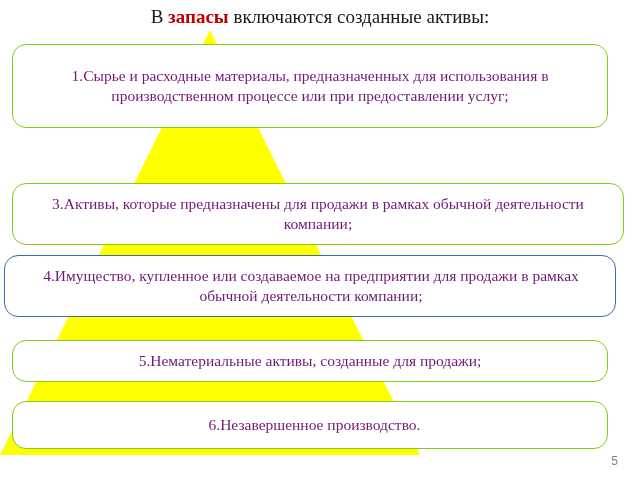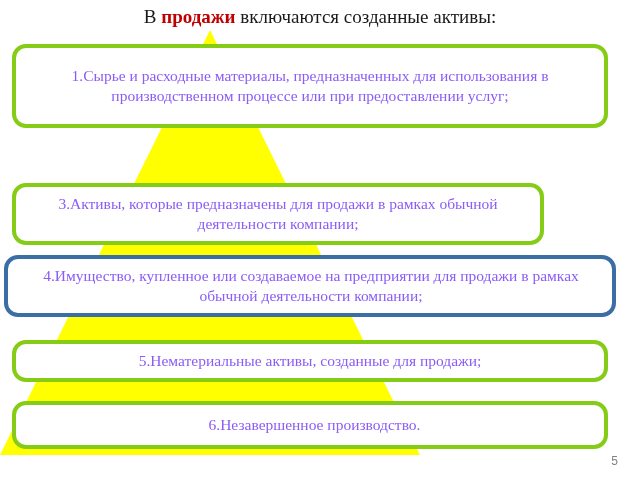--- a/index.html
+++ b/index.html
@@ -40,39 +40,39 @@
     white-space: nowrap;
   }
   #title .accent {
     color: #c00000;
     font-weight: bold;
   }
   .bubble {
     position: absolute;
     z-index: 2;
     box-sizing: border-box;
-    border: 4px solid #84cc16;
+    border: 1px solid #84cc16;
     border-radius: 14px;
     background: #ffffff;
-    color: #8b5cf6;
+    color: #701a75;
     text-align: center;
     font-size: 15.5px;
     line-height: 1.28;
     display: flex;
     align-items: center;
     justify-content: center;
     padding: 3px 10px;
   }
   .bubble span {
     display: block;
     width: 100%;
   }
   #b1 { left: 12px;  top: 44px;  width: 596px; height: 84px; }
   #b2 { left: 12px;  top: 139px; width: 596px; height: 35px; }
-  #b3 { left: 12px;  top: 183px; width: 532px; height: 62px; }
+  #b3 { left: 12px;  top: 183px; width: 612px; height: 62px; }
   #b4 { left: 4px;   top: 255px; width: 612px; height: 62px; background: transparent; border-color: #3b6ea5; }
   #b5 { left: 12px;  top: 340px; width: 596px; height: 42px; }
   #b6 { left: 12px;  top: 401px; width: 596px; height: 48px; padding-left: 19px; }
 
   
   #b4 { background: #ffffff; padding-left: 12px; }
 
   #page-number {
     position: absolute;
     right: 22px;
@@ -86,21 +86,21 @@
 </head>
 <body>
 
 <div id="slide">
 
   <svg id="triangle" viewBox="0 0 420 425" preserveAspectRatio="none">
     <polygon points="210,0 420,425 0,425" fill="#ffff00"></polygon>
   </svg>
 
   <div id="title">
-    <span>В </span><span class="accent">продажи</span><span>  включаются созданные активы:</span>
+    <span>В </span><span class="accent">запасы</span><span>  включаются созданные активы:</span>
   </div>
 
   <div class="bubble" id="b1">
     <span>1.Сырье и расходные материалы, предназначенных для использования в производственном процессе или при предоставлении услуг;</span>
   </div>
 
 
   <div class="bubble" id="b3">
     <span>3.Активы, которые предназначены для продажи в рамках обычной деятельности компании;</span>
   </div>

